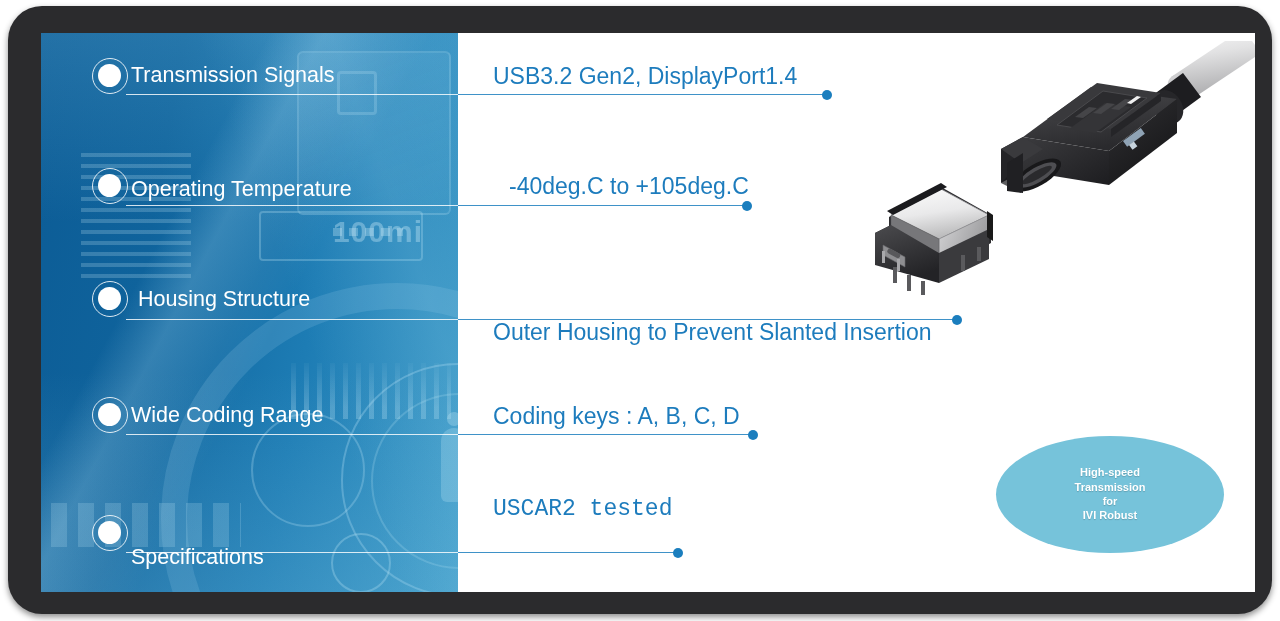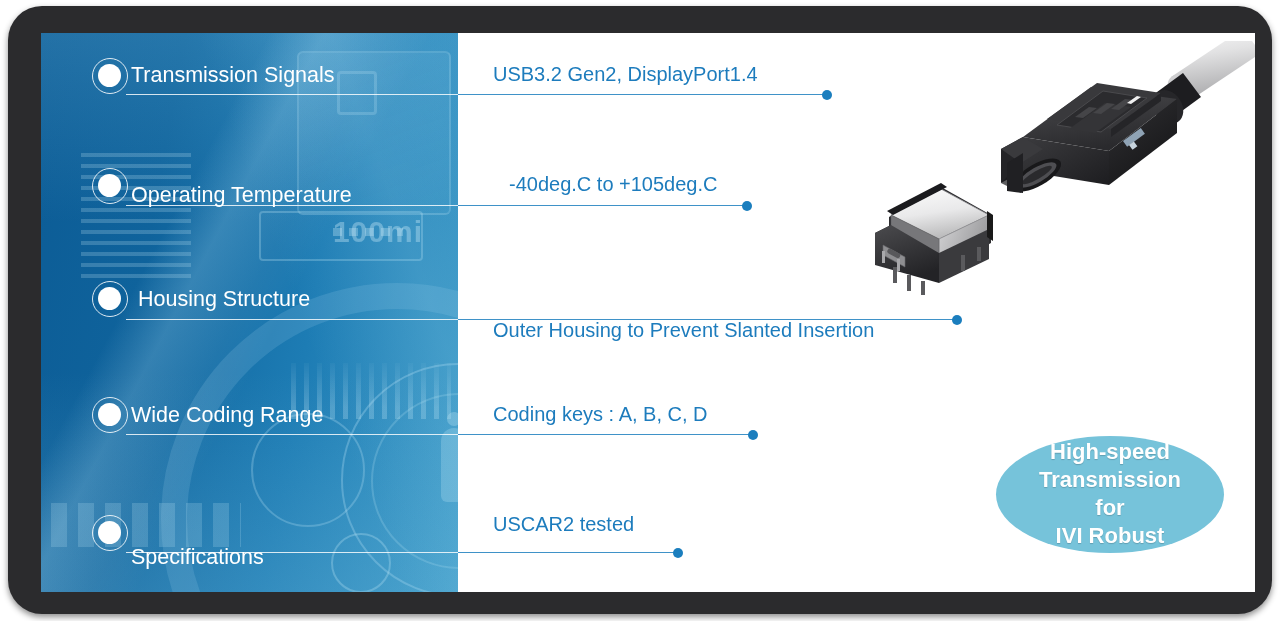--- a/index.html
+++ b/index.html
@@ -180,41 +180,41 @@
   }
   .row-dot {
     position: absolute;
     width: 10px; height: 10px;
     border-radius: 50%;
     background: #1b7ebe;
   }
   .row-value {
     position: absolute;
     color: #1d7cbd;
-    font-size: 20px;
+    font-size: 23px;
     white-space: nowrap;
     font-family: "Liberation Sans", sans-serif;
   }
 
   
   #badge {
     position: absolute;
     left: 955px; top: 403px;
     width: 228px; height: 117px;
     border-radius: 50%;
     background: #76c3da;
     display: flex;
     flex-direction: column;
     align-items: center;
     justify-content: center;
     gap: 1px;
   }
   #badge span {
     color: #ffffff;
-    font-size: 22px;
+    font-size: 11px;
     font-weight: bold;
     line-height: 1.22;
     text-shadow: 0 1px 1px rgba(0,0,0,0.18);
     font-family: "Liberation Sans", sans-serif;
   }
 
   
   #plug-connector { position: absolute; left: 930px; top: 8px; width: 290px; height: 170px; }
   #pcb-connector  { position: absolute; left: 808px; top: 148px; width: 175px; height: 115px; }
 </style>
@@ -248,21 +248,21 @@
       <div class="bullet" style="left:51px; top:25px;"></div>
       <div class="row-label" style="left:90px; top:30px;">Transmission Signals</div>
       <div class="row-line-left" style="left:85px; top:61px; width:332px;"></div>
       <div class="row-line-right" style="left:417px; top:61px; width:371px;"></div>
       <div class="row-dot" style="left:781px; top:57px;"></div>
       <div class="row-value" style="left:452px; top:30px;">USB3.2 Gen2, DisplayPort1.4</div>
     </div>
 
     <div class="row">
       <div class="bullet" style="left:51px; top:135px;"></div>
-      <div class="row-label" style="left:90px; top:150px;">Operating Temperature</div>
+      <div class="row-label" style="left:90px; top:144px;">Operating Temperature</div>
       <div class="row-line-left" style="left:85px; top:172px; width:332px;"></div>
       <div class="row-line-right" style="left:417px; top:172px; width:291px;"></div>
       <div class="row-dot" style="left:701px; top:168px;"></div>
       <div class="row-value" style="left:432px; top:140px;margin-left:36px;">-40deg.C to +105deg.C</div>
     </div>
 
     <div class="row">
       <div class="bullet" style="left:51px; top:248px;"></div>
       <div class="row-label" style="left:97px; top:254px;">Housing Structure</div>
       <div class="row-line-left" style="left:85px; top:286px; width:332px;"></div>
@@ -279,21 +279,21 @@
       <div class="row-dot" style="left:707px; top:397px;"></div>
       <div class="row-value" style="left:452px; top:370px;">Coding keys : A, B, C, D</div>
     </div>
 
     <div class="row">
       <div class="bullet" style="left:51px; top:482px;"></div>
       <div class="row-label" style="left:90px; top:488px;margin-top:24px;">Specifications</div>
       <div class="row-line-left" style="left:85px; top:519px; width:332px;"></div>
       <div class="row-line-right" style="left:417px; top:519px; width:222px;"></div>
       <div class="row-dot" style="left:632px; top:515px;"></div>
-      <div class="row-value" style="left:452px; top:480px;">USCAR2 tested</div>
+      <div class="row-value" style="left:452px; top:463px;font-family:Liberation Mono, monospace;">USCAR2 tested</div>
     </div>
 
     <svg id="pcb-connector" viewBox="0 0 175 115">
       <defs>
         <linearGradient id="shieldG" x1="0" y1="0" x2="0.3" y2="1">
           <stop offset="0%" stop-color="#fcfcfc"></stop>
           <stop offset="55%" stop-color="#e9e9ea"></stop>
           <stop offset="100%" stop-color="#bdbdbe"></stop>
         </linearGradient>
         <linearGradient id="shieldSide" x1="0" y1="0" x2="1" y2="0.4">

